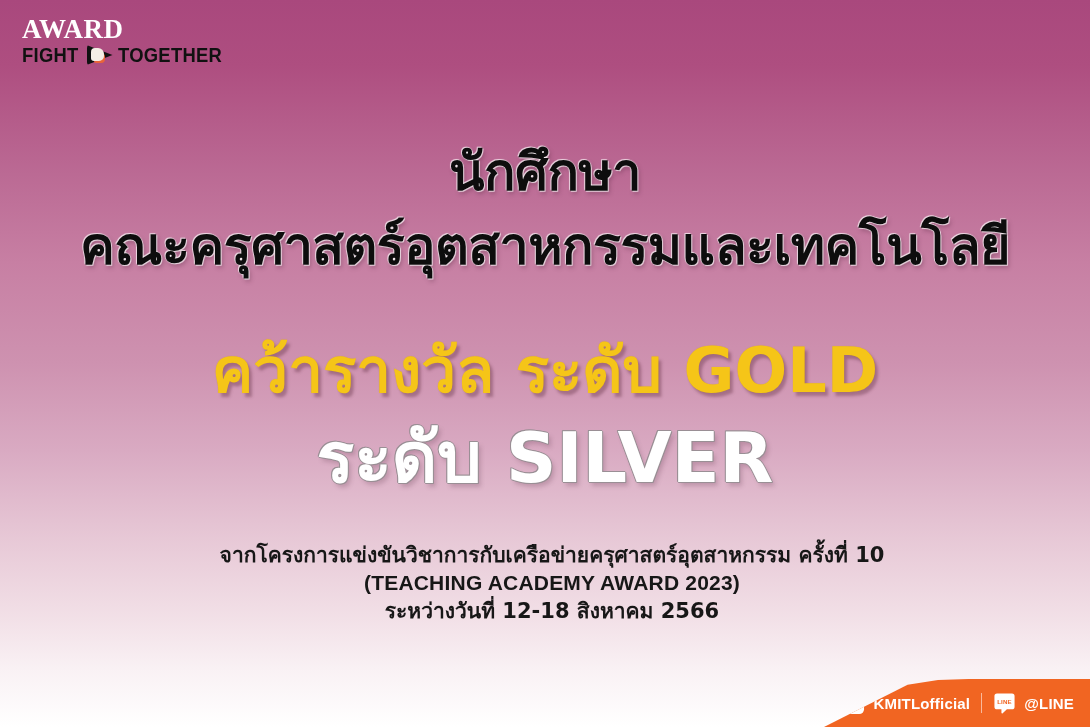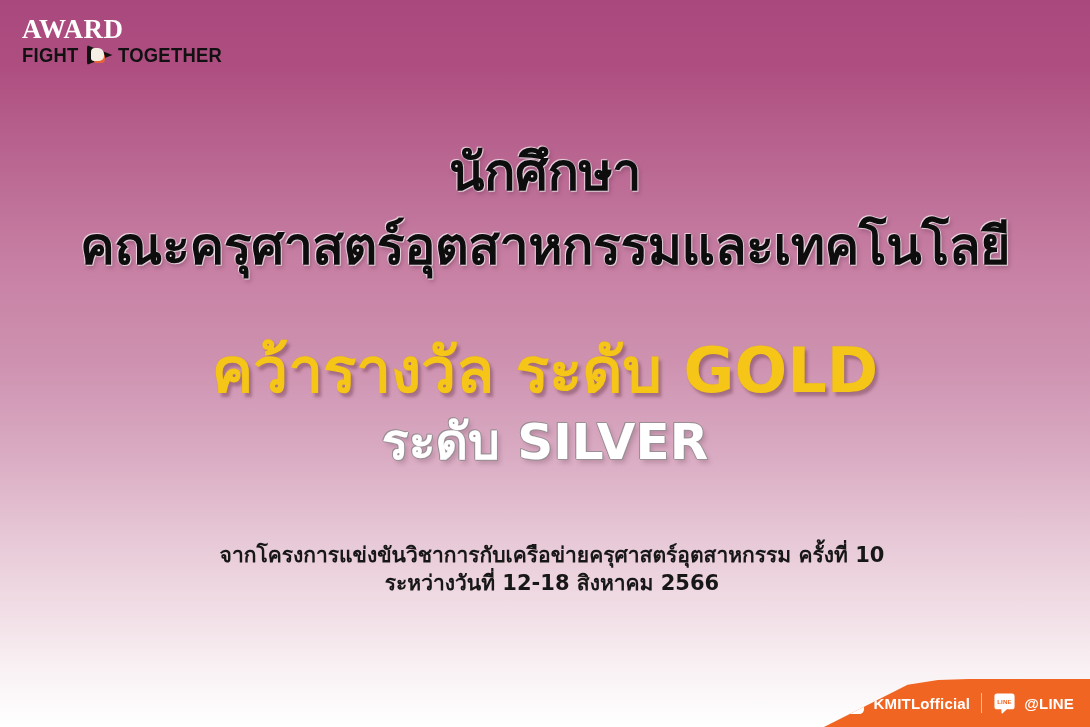--- a/index.html
+++ b/index.html
@@ -113,21 +113,21 @@
     text-shadow:
        3px 4px 3px rgba(110,60,80,0.45),
        0 0 1px rgba(200,150,30,0.6);
     white-space:nowrap;
   }
 
   #line-silver {
     top:402px;
     font-family:"DejaVu Sans", "Liberation Sans", sans-serif;
     font-weight:bold;
-    font-size:50px;
+    font-size:70px;
     color:#ffffff;
     letter-spacing:0px;
     text-shadow:
        1px 0 0 #9a8f95,
       -1px 0 0 #9a8f95,
        0 1px 0 #9a8f95,
        0 -1px 0 #9a8f95,
        1px 1px 0 #9a8f95,
       -1px -1px 0 #9a8f95,
        3px 4px 4px rgba(120,80,100,0.30);
@@ -211,20 +211,21 @@
   <div class="center-block thai-head" id="line-students">นักศึกษา</div>
 
   <div class="center-block thai-head" id="line-faculty">คณะครุศาสตร์อุตสาหกรรมและเทคโนโลยี</div>
 
   <div class="center-block" id="line-gold">คว้ารางวัล ระดับ GOLD</div>
 
   <div class="center-block" id="line-silver">ระดับ SILVER</div>
 
   <div class="center-block" id="details">
     <div class="dline">จากโครงการแข่งขันวิชาการกับเครือข่ายครุศาสตร์อุตสาหกรรม ครั้งที่ 10</div>
+    <div class="dline eng">(TEACHING ACADEMY AWARD 2023)</div>
     <div class="dline">ระหว่างวันที่ 12-18 สิงหาคม 2566</div>
   </div>
 
   <div id="social-bar">
     <div class="inner">
 
       <svg class="sicon" viewBox="0 0 24 24" aria-hidden="true">
         <rect x="1" y="1" width="22" height="22" rx="5" fill="#ffffff"></rect>
         <path d="M14.6 23V14.4h2.9l.43-3.37H14.6V8.88c0-.97.27-1.64 1.67-1.64h1.78V4.23C17.74 4.16 16.68 4.1 15.45 4.1c-2.58 0-4.34 1.57-4.34 4.46v2.47H8.2v3.37h2.91V23z" fill="#f16522"></path>
       </svg>

